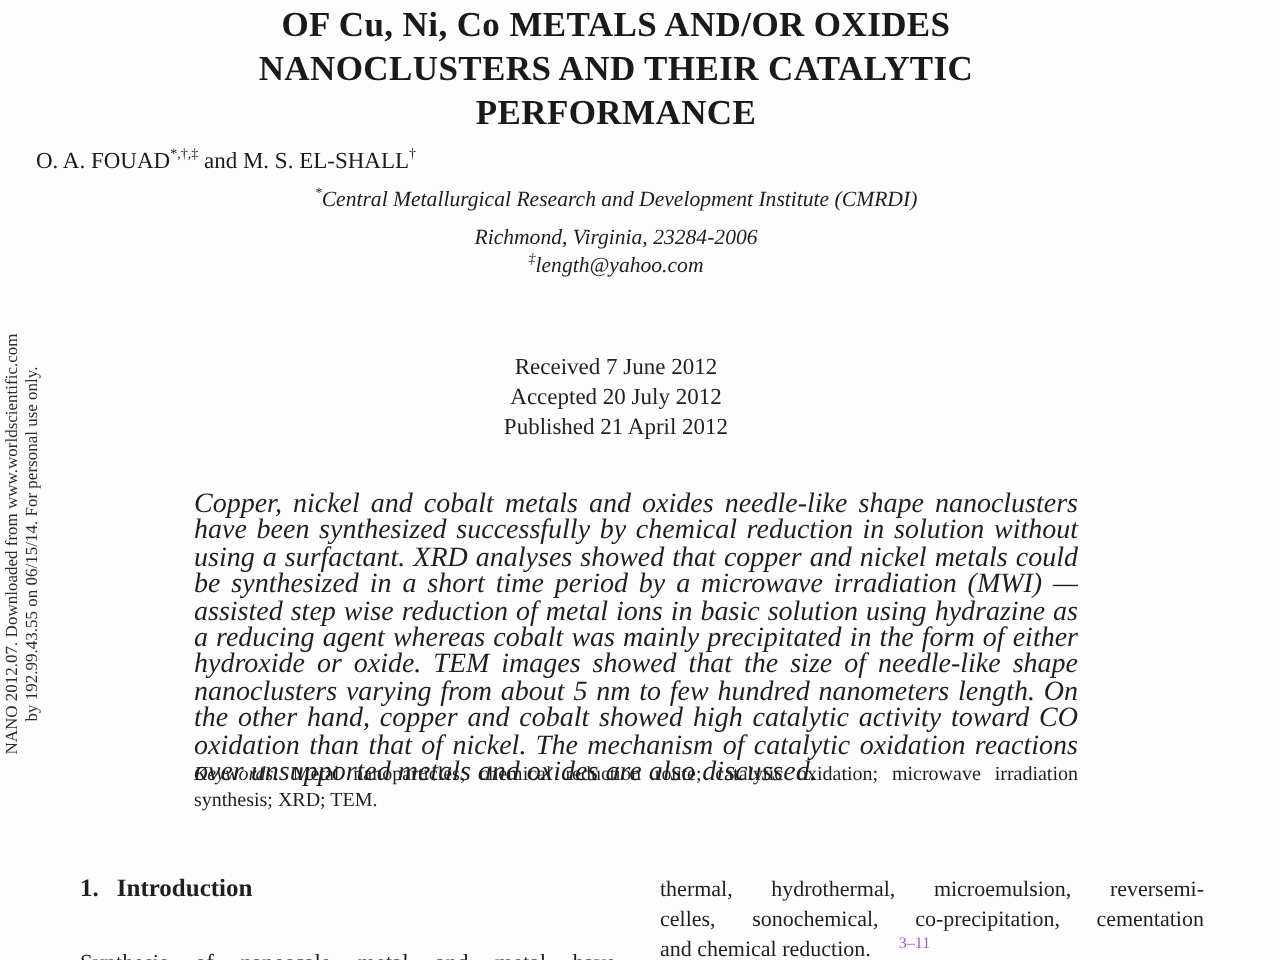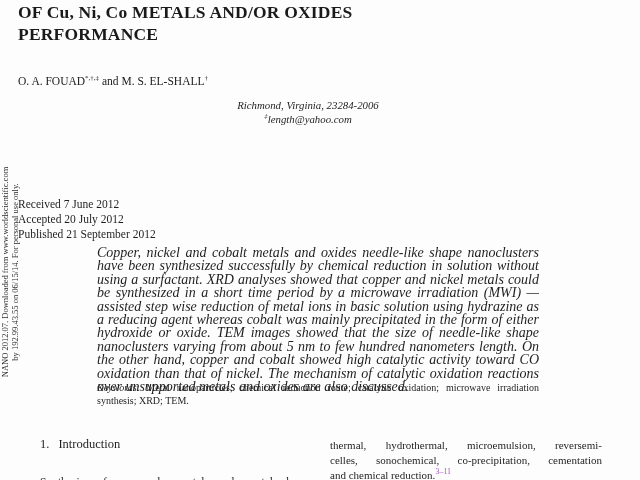--- a/index.html
+++ b/index.html
@@ -22,20 +22,21 @@
     width: 236px;
     transform: translate(-50%, -50%) rotate(-90deg);
     text-align: center;
     font-size: 8.5px; line-height: 9.6px;
     color: #2b2b2b;
     white-space: nowrap;
   }
 
   .title-block {
     position: absolute; top: 1px; left: 18px; right: 42px;
+    text-align: center;
     font-weight: bold;
     font-size: 17.5px; line-height: 22px;
     letter-spacing: 0.2px;
     color: #1a1a1a;
   }
 
   .authors-block {
     position: absolute; top: 75px; left: 18px; right: 42px;
     font-size: 11.5px;
     color: #1a1a1a;
@@ -48,21 +49,22 @@
     position: absolute; top: 94px; left: 18px; right: 42px;
     text-align: center;
     font-style: italic;
     font-size: 10.8px; line-height: 13.8px;
     color: #1d1d1d;
   }
   .affil-gap { height: 5px; }
 
   .history-block {
     position: absolute; top: 177px; left: 18px; right: 42px;
-    font-size: 11.5px; line-height: 15.2px; margin-top: 20px;
+    text-align: center;
+    font-size: 11.5px; line-height: 15.2px;
   }
 
   .abstract-block {
     position: absolute; top: 246px; left: 97px; width: 442px;
     font-size: 14px; line-height: 13.4px;
     text-align: justify;
     font-style: italic;
   }
 
   .keywords-block {
@@ -70,69 +72,72 @@
     font-size: 10px; line-height: 13.4px;
     text-align: justify;
   }
   .kw-label { font-style: italic; }
 
   .col-left {
     position: absolute; top: 437px; left: 40px; width: 268px;
     font-size: 11.5px;
   }
   .sec-heading {
-    font-weight: normal; font-size: 12.5px; line-height: 15px;
+    font-weight: bold; font-size: 12.5px; line-height: 15px;
     margin-bottom: 22px;
   }
   .sec-heading .sec-label { margin-left: 9px; }
   .col-left .para-line { line-height: 16px; }
 
   .col-right {
     position: absolute; top: 438px; left: 330px; width: 272px;
     font-size: 11px;
   }
   .col-right .para-line { line-height: 15.2px; }
 
   .line-just { text-align: justify; text-align-last: justify; }
 
   .cite-link {
     color: #a955c6;
     font-size: 8px; vertical-align: super; line-height: 0;
     cursor: pointer;
+    margin-left: 14px;
   }
 </style>
 </head>
 <body>
 
 <div class="sidebar-wrap">
   <div class="sidebar-inner">
     <div>NANO 2012.07. Downloaded from www.worldscientific.com</div>
     <div>by 192.99.43.55 on 06/15/14. For personal use only.</div>
   </div>
 </div>
 
 <div class="title-block">
   <div>OF Cu, Ni, Co METALS AND/OR OXIDES</div>
+  <div>NANOCLUSTERS AND THEIR CATALYTIC</div>
   <div>PERFORMANCE</div>
 </div>
 
 <div class="authors-block">
   <span>O. A. FOUAD</span><sup>*,†,‡</sup><span> and </span><span>M. S. EL-SHALL</span><sup>†</sup>
 </div>
 
 <div class="affil-block">
+  <div><sup>*</sup><span>Central Metallurgical Research and Development Institute (CMRDI)</span></div>
   <div class="affil-gap"></div>
   <div>Richmond, Virginia, 23284-2006</div>
   <div><sup>‡</sup><span>length@yahoo.com</span></div>
 </div>
 
 <div class="history-block">
   <div>Received 7 June 2012</div>
   <div>Accepted 20 July 2012</div>
-  <div>Published 21 September 2012</div>
+  <div>Published 21 April 2012</div>
 </div>
 
 <div class="abstract-block">Copper, nickel and cobalt metals and oxides needle-like shape nanoclusters have been synthesized successfully by chemical reduction in solution without using a surfactant. XRD analyses showed that copper and nickel metals could be synthesized in a short time period by a microwave irradiation (MWI) — assisted step wise reduction of metal ions in basic solution using hydrazine as a reducing agent whereas cobalt was mainly precipitated in the form of either hydroxide or oxide. TEM images showed that the size of needle-like shape nanoclusters varying from about 5 nm to few hundred nanometers length. On the other hand, copper and cobalt showed high catalytic activity toward CO oxidation than that of nickel. The mechanism of catalytic oxidation reactions over unsupported metals and oxides are also discussed.</div>
 
 <div class="keywords-block">
   <span class="kw-label">Keywords</span><span>: Metal nanoparticles; chemical reduction route; catalytic oxidation; microwave irradiation synthesis; XRD; TEM.</span>
 </div>
 
 <div class="col-left">
   <div class="sec-heading">

